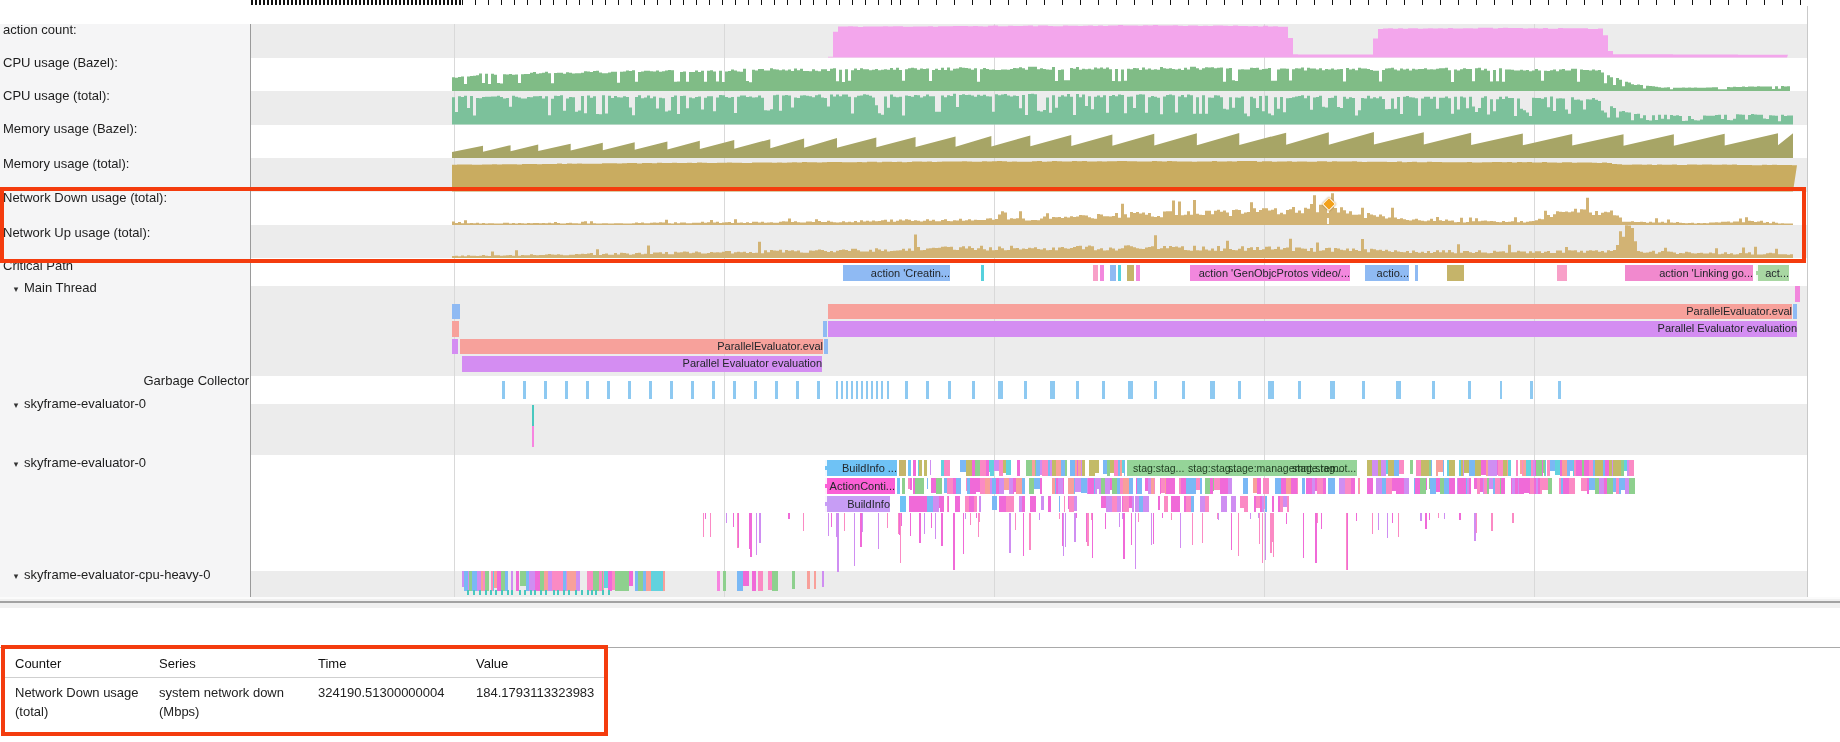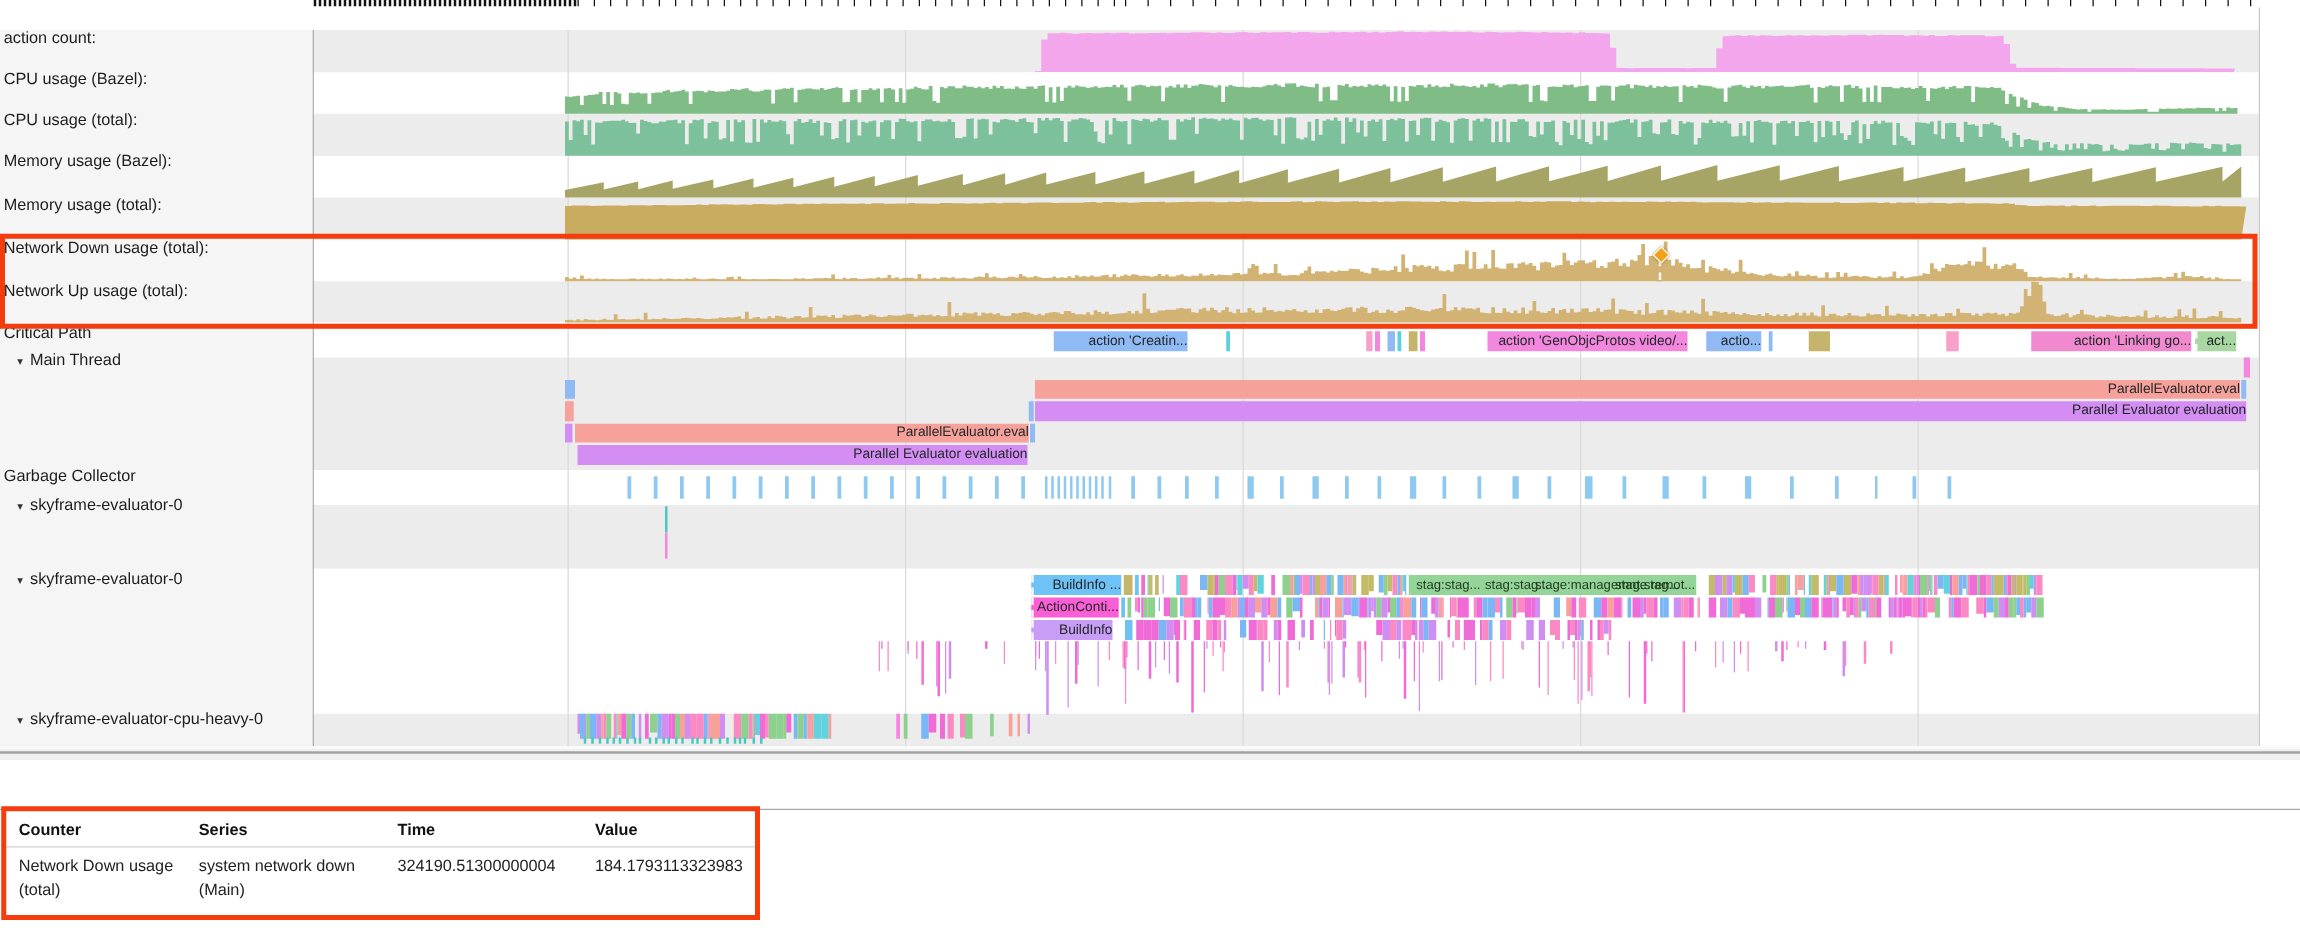--- a/index.html
+++ b/index.html
@@ -29,21 +29,21 @@
   #bp{left:0;top:597px;width:1840px;height:145px;background:#fff;z-index:5;}
   #bp-divider{position:absolute;left:0;top:0;width:1840px;height:11px;background:#f0f0f0;
               border-top:2px solid #fbfbfb;box-sizing:border-box;}
   #bp-divider .dline{position:absolute;left:0;top:2px;width:1840px;height:2px;background:#a2a2a2;}
   #tabbar{position:absolute;left:0;top:11px;width:1840px;height:39px;background:#eaeaea;}
   #selcount{position:absolute;left:20px;top:0;height:39px;line-height:39px;font-size:12.5px;font-weight:bold;color:#111;}
   #tab0{position:absolute;left:128px;top:4px;width:128px;height:36px;background:#fff;
         border:1px solid #8f8f8f;border-bottom:none;box-sizing:border-box;text-align:center;
         line-height:34px;font-size:12.5px;color:#222;z-index:2;}
   #bp-topline{position:absolute;left:0;top:50px;width:1840px;height:1px;background:#a9a9a9;}
-  .th{position:absolute;top:59px;font-size:13px;font-weight:bold;color:#111;white-space:nowrap;text-align:center;}
+  .th{position:absolute;top:59px;font-size:13px;font-weight:normal;color:#111;white-space:nowrap;text-align:center;}
   #hdr-sep{position:absolute;left:4px;top:80px;width:600px;height:1px;background:#cfcfcf;}
   .td{position:absolute;font-size:13px;color:#222;white-space:nowrap;}
   .r1{top:88px;} .r2{top:107px;}
   .c0{left:15px;} .c1{left:159px;} .c2{left:318px;} .c3{left:476px;}
 </style>
 </head>
 <body>
 
 <div id="app">
   <div id="ruler" class="abs">
@@ -191,21 +191,21 @@
   <div id="sidebar" class="abs">
       <div class="side-item noarr" style="top: -2px;"><span>action count:</span></div>
       <div class="side-item noarr" style="top: 31px;"><span>CPU usage (Bazel):</span></div>
       <div class="side-item noarr" style="top: 64px;"><span>CPU usage (total):</span></div>
       <div class="side-item noarr" style="top: 97px;"><span>Memory usage (Bazel):</span></div>
       <div class="side-item noarr" style="top: 132px;"><span>Memory usage (total):</span></div>
       <div class="side-item noarr" style="top: 166px;"><span>Network Down usage (total):</span></div>
       <div class="side-item noarr" style="top: 201px;"><span>Network Up usage (total):</span></div>
       <div class="side-item noarr" style="top: 234px;"><span>Critical Path</span></div>
       <div class="side-item" style="top: 256px;"><span class="arr">▾</span><span>Main Thread</span></div>
-      <div class="side-item noarr" style="top: 349px;"><span>Garbage Collector</span></div>
+      <div class="side-item noarr" style="top: 349px; text-align: right;"><span>Garbage Collector</span></div>
       <div class="side-item" style="top: 372px;"><span class="arr">▾</span><span>skyframe-evaluator-0</span></div>
       <div class="side-item" style="top: 431px;"><span class="arr">▾</span><span>skyframe-evaluator-0</span></div>
       <div class="side-item" style="top: 543px;"><span class="arr">▾</span><span>skyframe-evaluator-cpu-heavy-0</span></div>
     </div>
 
   <div id="canvas" class="abs">
       <div style="position: absolute; left: 250px; top: 24px; width: 1557px; height: 33.5px; background: rgb(236, 236, 236); z-index: 1;"></div>
       <div style="position: absolute; left: 250px; top: 57.5px; width: 1557px; height: 33.5px; background: rgb(255, 255, 255); z-index: 1;"></div>
       <div style="position: absolute; left: 250px; top: 91px; width: 1557px; height: 33.5px; background: rgb(236, 236, 236); z-index: 1;"></div>
       <div style="position: absolute; left: 250px; top: 124.5px; width: 1557px; height: 33.5px; background: rgb(255, 255, 255); z-index: 1;"></div>
@@ -895,19 +895,19 @@
       </div>
     <div id="bp-topline"></div>
     <span class="th c0">Counter</span>
     <span class="th c1">Series</span>
     <span class="th c2">Time</span>
     <span class="th c3">Value</span>
     <div id="hdr-sep"></div>
     <span class="td r1 c0">Network Down usage</span>
     <span class="td r2 c0">(total)</span>
     <span class="td r1 c1">system network down</span>
-    <span class="td r2 c1">(Main)</span>
+    <span class="td r2 c1">(Mbps)</span>
     <span class="td r1 c2">324190.51300000004</span>
     <span class="td r1 c3">184.1793113323983</span>
   </div>
 <div class="hlbox" style="left: 0px; top: 187px; width: 1806px; height: 76px;"></div>
     <div class="hlbox" style="left: 1px; top: 645px; width: 607px; height: 91px;"></div>
   </div>
 
 </body></html>

